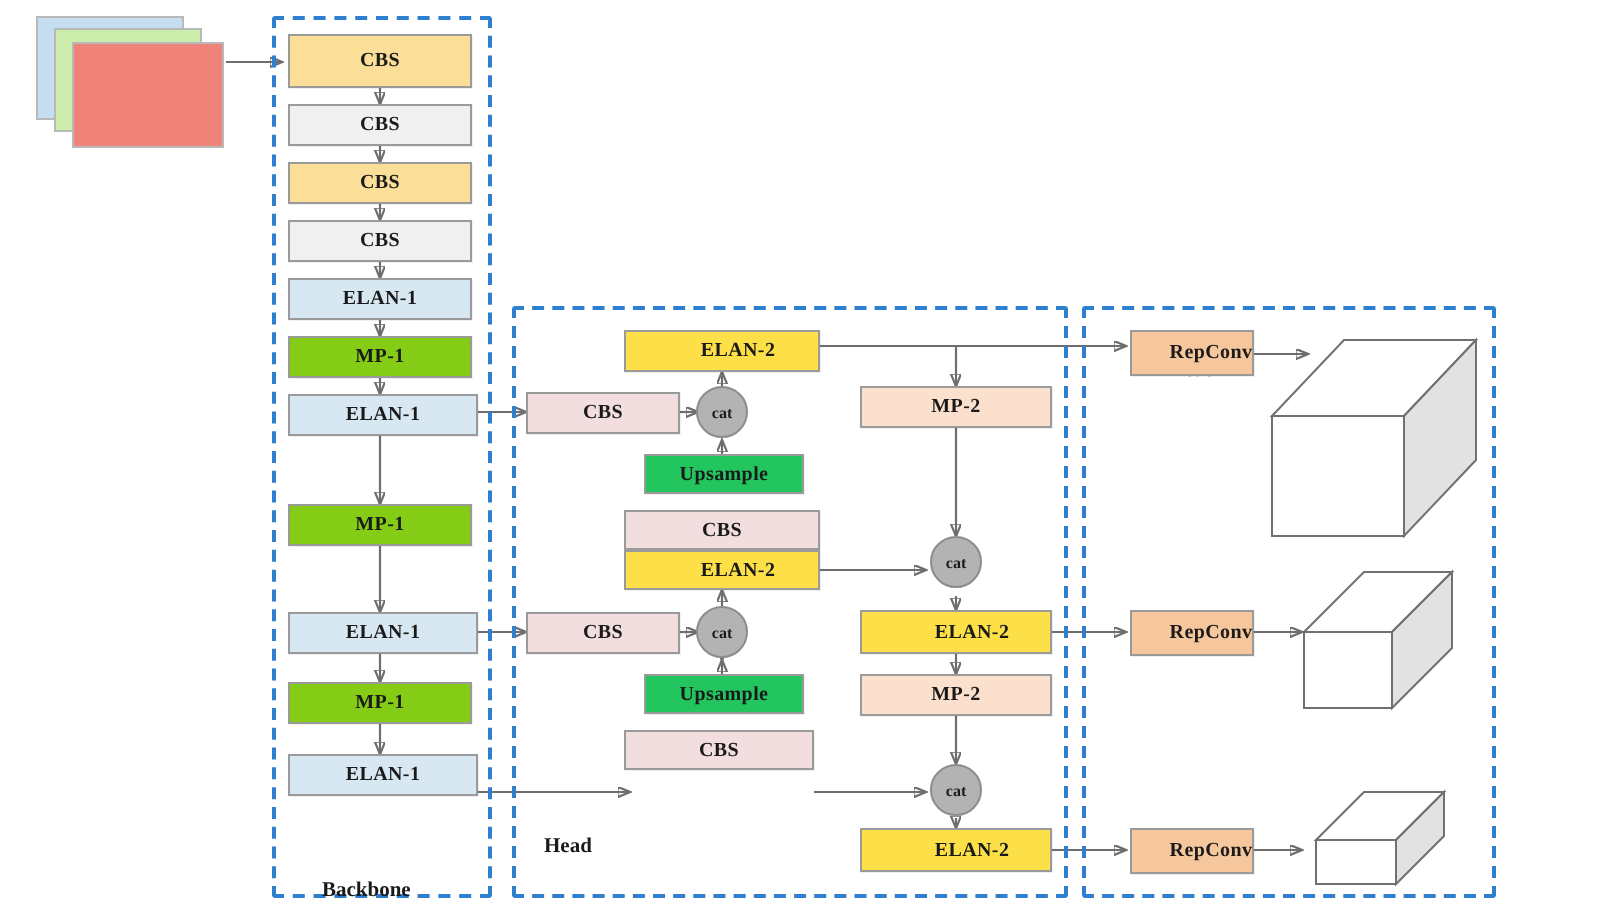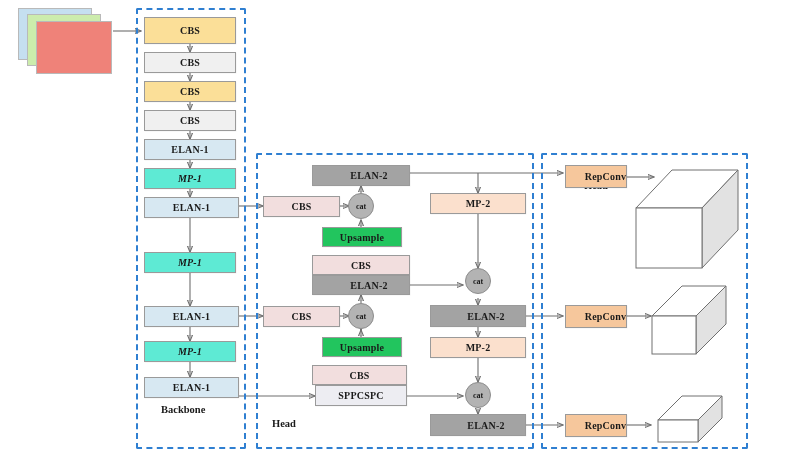--- a/index.html
+++ b/index.html
@@ -16,23 +16,23 @@
     font-weight:bold;
     font-size:10px;
     color:#1a1a1a;
     letter-spacing:.2px;
     white-space:nowrap;
     box-shadow:0.5px 0.5px 0 rgba(0,0,0,0.06);
   }
   .cbs-y{background:#fbdf98;}
   .cbs-g{background:#f0f0f0;}
   .elan1{background:#d7e8f2;}
-  .mp1{background:#5eead4;font-style:italic;}
+  .mp1{background:#84cc16;}
   .cbs-p{background:#f2dede;}
-  .elan2{background:#a3a3a3;padding-left:16px;}
+  .elan2{background:#fde047;padding-left:16px;}
   .mp2{background:#fbe0cd;}
   .ups{background:#22c55e;}
   .spp{background:#ededf2;}
   .repconv{background:#f6c79c;padding-left:19px;}
 
   
   .cat{
     position:absolute;
     width:26px;height:26px;border-radius:50%;
     background:#b3b3b3;
@@ -149,21 +149,21 @@
   </svg>
 
   <div class="imgcard" style="left:18px;top:8px;width:74px;height:52px;background:#c5dff0;"></div>
   <div class="imgcard" style="left:27px;top:14px;width:74px;height:52px;background:#ccecac;"></div>
   <div class="imgcard" style="left:36px;top:21px;width:76px;height:53px;background:#ef8279;"></div>
 
   <div class="frame" style="left:136px;top:8px;width:110px;height:441px;"></div>
   <div class="frame" style="left:256px;top:153px;width:278px;height:296px;"></div>
   <div class="frame" style="left:541px;top:153px;width:207px;height:296px;"></div>
 
-  <div class="frame-label" style="left:161px;top:404px;">Backbone</div>
+  <div class="frame-label" style="left:161px;top:440px;">Backbone</div>
   <div class="frame-label" style="left:272px;top:418px;">Head</div>
   <div class="frame-label" style="left:584px;top:180px;">Head</div>
 
   <div class="node cbs-y" style="left:144px;top:17px;width:92px;height:27px;">CBS</div>
   <div class="node cbs-g" style="left:144px;top:52px;width:92px;height:21px;">CBS</div>
   <div class="node cbs-y" style="left:144px;top:81px;width:92px;height:21px;">CBS</div>
   <div class="node cbs-g" style="left:144px;top:110px;width:92px;height:21px;">CBS</div>
   <div class="node elan1" style="left:144px;top:139px;width:92px;height:21px;">ELAN-1</div>
   <div class="node mp1" style="left:144px;top:168px;width:92px;height:21px;">MP-1</div>
   <div class="node elan1" style="left:144px;top:197px;width:95px;height:21px;">ELAN-1</div>
@@ -174,21 +174,20 @@
 
   <div class="node elan2" style="left:312px;top:165px;width:98px;height:21px;">ELAN-2</div>
 
   <div class="node cbs-p" style="left:263px;top:196px;width:77px;height:21px;">CBS</div>
   <div class="node ups" style="left:322px;top:227px;width:80px;height:20px;">Upsample</div>
   <div class="node cbs-p" style="left:312px;top:255px;width:98px;height:20px;">CBS</div>
   <div class="node elan2" style="left:312px;top:275px;width:98px;height:20px;">ELAN-2</div>
   <div class="node cbs-p" style="left:263px;top:306px;width:77px;height:21px;">CBS</div>
   <div class="node ups" style="left:322px;top:337px;width:80px;height:20px;">Upsample</div>
   <div class="node cbs-p" style="left:312px;top:365px;width:95px;height:20px;">CBS</div>
-  <div class="node spp" style="left:315px;top:385px;width:92px;height:21px;">SPPCSPC</div>
 
   <div class="node mp2" style="left:430px;top:193px;width:96px;height:21px;">MP-2</div>
   <div class="node elan2" style="left:430px;top:305px;width:96px;height:22px;">ELAN-2</div>
   <div class="node mp2" style="left:430px;top:337px;width:96px;height:21px;">MP-2</div>
   <div class="node elan2" style="left:430px;top:414px;width:96px;height:22px;">ELAN-2</div>
 
   <div class="cat" style="left:348px;top:193px;">cat</div>
   <div class="cat" style="left:348px;top:303px;">cat</div>
   <div class="cat" style="left:465px;top:268px;">cat</div>
   <div class="cat" style="left:465px;top:382px;">cat</div>

